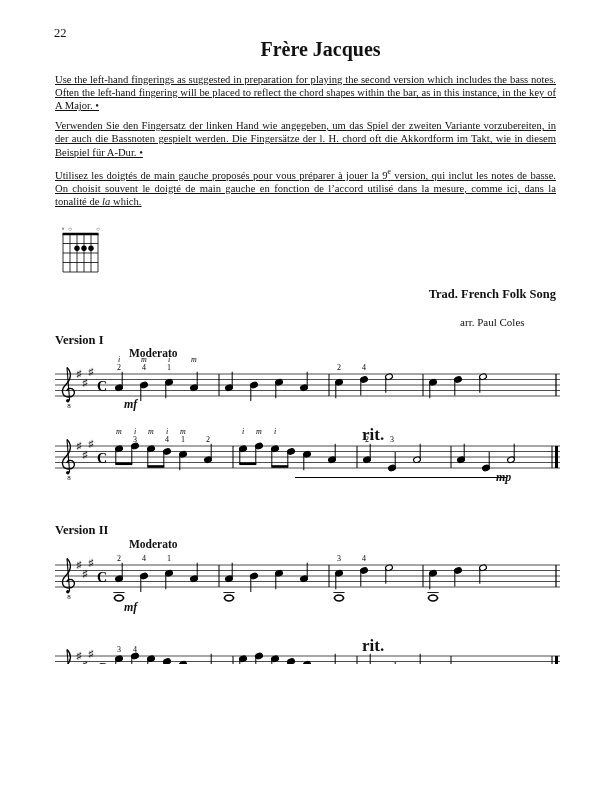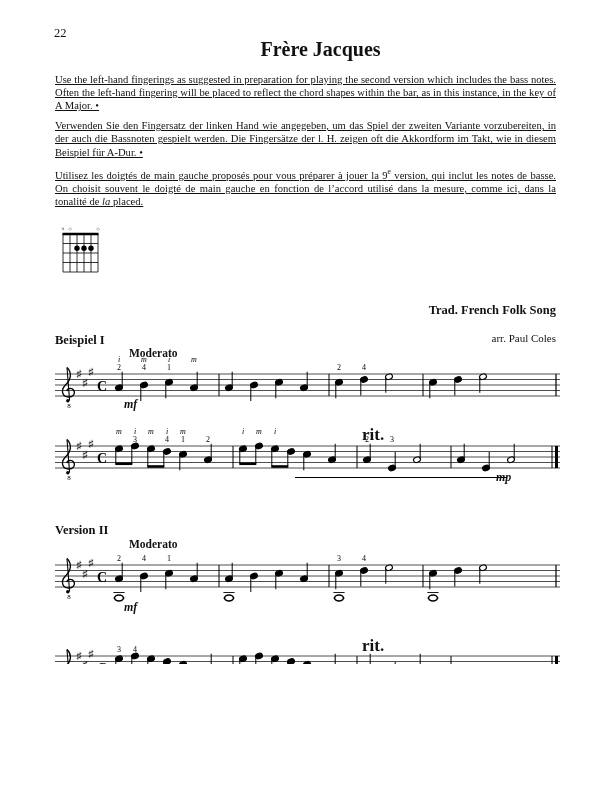--- a/index.html
+++ b/index.html
@@ -6,21 +6,21 @@
   #page{position:relative;width:608px;height:664px;background:#fff;overflow:hidden;
         font-family:"Liberation Serif", serif;color:#111;}
   .abs{position:absolute;}
   #page-number{left:54px;top:26px;font-size:12.5px;}
   #title{left:0;right:0;top:38px;text-align:center;font-size:20px;font-weight:bold;padding-left:33px;}
   #paragraphs{left:55px;top:73px;width:501px;font-size:10.6px;line-height:13.2px;text-align:justify;}
   #paragraphs p{margin:0 0 6.5px 0;text-decoration:underline;}
   sup{font-size:7.5px;}
   .it{font-style:italic;}
   #chord-diagram{left:57px;top:221px;}
-  #credits{right:52px;top:303px;text-align:right;}
+  #credits{right:52px;top:287px;text-align:center;}
   #composer{font-size:12.5px;font-weight:bold;}
   #arranger{font-size:11px;margin-top:14px;}
   .version-label{left:55px;font-size:12.5px;font-weight:bold;}
   .tempo-label{left:129px;font-size:11.5px;font-weight:bold;text-align:center;}
   .staff{left:55px;}
   .dyn{font-style:italic;font-weight:bold;font-size:12px;}
   .rit{font-weight:bold;font-size:17px;}
   .dimline{height:1px;background:#000;}
   #footer{left:0;right:0;top:754px;text-align:center;font-size:10px;letter-spacing:1px;}
   svg text{font-family:"Liberation Serif", serif;}
@@ -28,22 +28,22 @@
 </head>
 <body>
 
 <div id="page">
 
   <div id="page-number" class="abs">22</div>
   <div id="title" class="abs">Frère Jacques</div>
 
   <div id="paragraphs" class="abs">
     <p>Use the left-hand fingerings as suggested in preparation for playing the second version which includes the bass notes. Often the left-hand fingering will be placed to reflect the chord shapes within the bar, as in this instance, in the key of A Major. •</p>
-    <p>Verwenden Sie den Fingersatz der linken Hand wie angegeben, um das Spiel der zweiten Variante vorzubereiten, in der auch die Bassnoten gespielt werden. Die Fingersätze der l. H. zeigen oft die Akkordform im Takt, wie in diesem Beispiel für A-Dur. •</p>
-    <p><span>Utilisez les doigtés de main gauche proposés pour vous préparer à jouer la 9</span><sup>e</sup><span> version, qui inclut les notes de basse. On choisit souvent le doigté de main gauche en fonction de l’accord utilisé dans la mesure, comme ici, dans la tonalité de </span><span class="it">la</span><span> placed.</span></p>
+    <p>Verwenden Sie den Fingersatz der linken Hand wie angegeben, um das Spiel der zweiten Variante vorzubereiten, in der auch die Bassnoten gespielt werden. Die Fingersätze der l. H. chord oft die Akkordform im Takt, wie in diesem Beispiel für A-Dur. •</p>
+    <p><span>Utilisez les doigtés de main gauche proposés pour vous préparer à jouer la 9</span><sup>e</sup><span> version, qui inclut les notes de basse. On choisit souvent le doigté de main gauche en fonction de l’accord utilisé dans la mesure, comme ici, dans la tonalité de </span><span class="it">la</span><span> which.</span></p>
   </div>
 
   <svg id="chord-diagram" class="abs" width="47" height="58">
       <line x1="5.5" y1="13" x2="41.5" y2="13" stroke="#000" stroke-width="2.6"></line>
       <line x1="6" y1="22.5" x2="41" y2="22.5" stroke="#000" stroke-width="0.8"></line>
       <line x1="6" y1="32" x2="41" y2="32" stroke="#000" stroke-width="0.8"></line>
       <line x1="6" y1="41.5" x2="41" y2="41.5" stroke="#000" stroke-width="0.8"></line>
       <line x1="6" y1="51" x2="41" y2="51" stroke="#000" stroke-width="0.8"></line>
       <line x1="6" y1="13" x2="6" y2="51" stroke="#000" stroke-width="0.8"></line>
       <line x1="13" y1="13" x2="13" y2="51" stroke="#000" stroke-width="0.8"></line>
@@ -57,21 +57,21 @@
       <circle cx="20" cy="27.25" r="2.7" fill="#000"></circle>
       <circle cx="27" cy="27.25" r="2.7" fill="#000"></circle>
       <circle cx="34" cy="27.25" r="2.7" fill="#000"></circle>
     </svg>
 
   <div id="credits" class="abs">
     <div id="composer">Trad. French Folk Song</div>
     <div id="arranger">arr. Paul Coles</div>
   </div>
 
-  <div class="abs version-label" style="top:333px">Beispiel I</div>
+  <div class="abs version-label" style="top:333px">Version I</div>
   <div class="abs tempo-label" style="top:347px">Moderato</div>
   <svg class="abs staff" style="top:352px" width="505" height="95">
       <line x1="0" y1="22" x2="505" y2="22" stroke="#222" stroke-width="0.8"></line>
       <line x1="0" y1="27.5" x2="505" y2="27.5" stroke="#222" stroke-width="0.8"></line>
       <line x1="0" y1="33" x2="505" y2="33" stroke="#222" stroke-width="0.8"></line>
       <line x1="0" y1="38.5" x2="505" y2="38.5" stroke="#222" stroke-width="0.8"></line>
       <line x1="0" y1="44" x2="505" y2="44" stroke="#222" stroke-width="0.8"></line>
       <path d="M 12 15.5 C 17 20.5 16.5 27 10.5 33 C 5.5 38 7 44.5 13 45 C 18 45.4 20.6 41.6 18.8 38.4 C 17 35.2 12.2 35.8 11.8 39.2" fill="none" stroke="#000" stroke-width="1.3"></path>
       <line x1="12" y1="15.5" x2="14.6" y2="48.5" stroke="#000" stroke-width="1.1"></line>
       <circle cx="12.8" cy="48.8" r="1.7" fill="#000"></circle>

